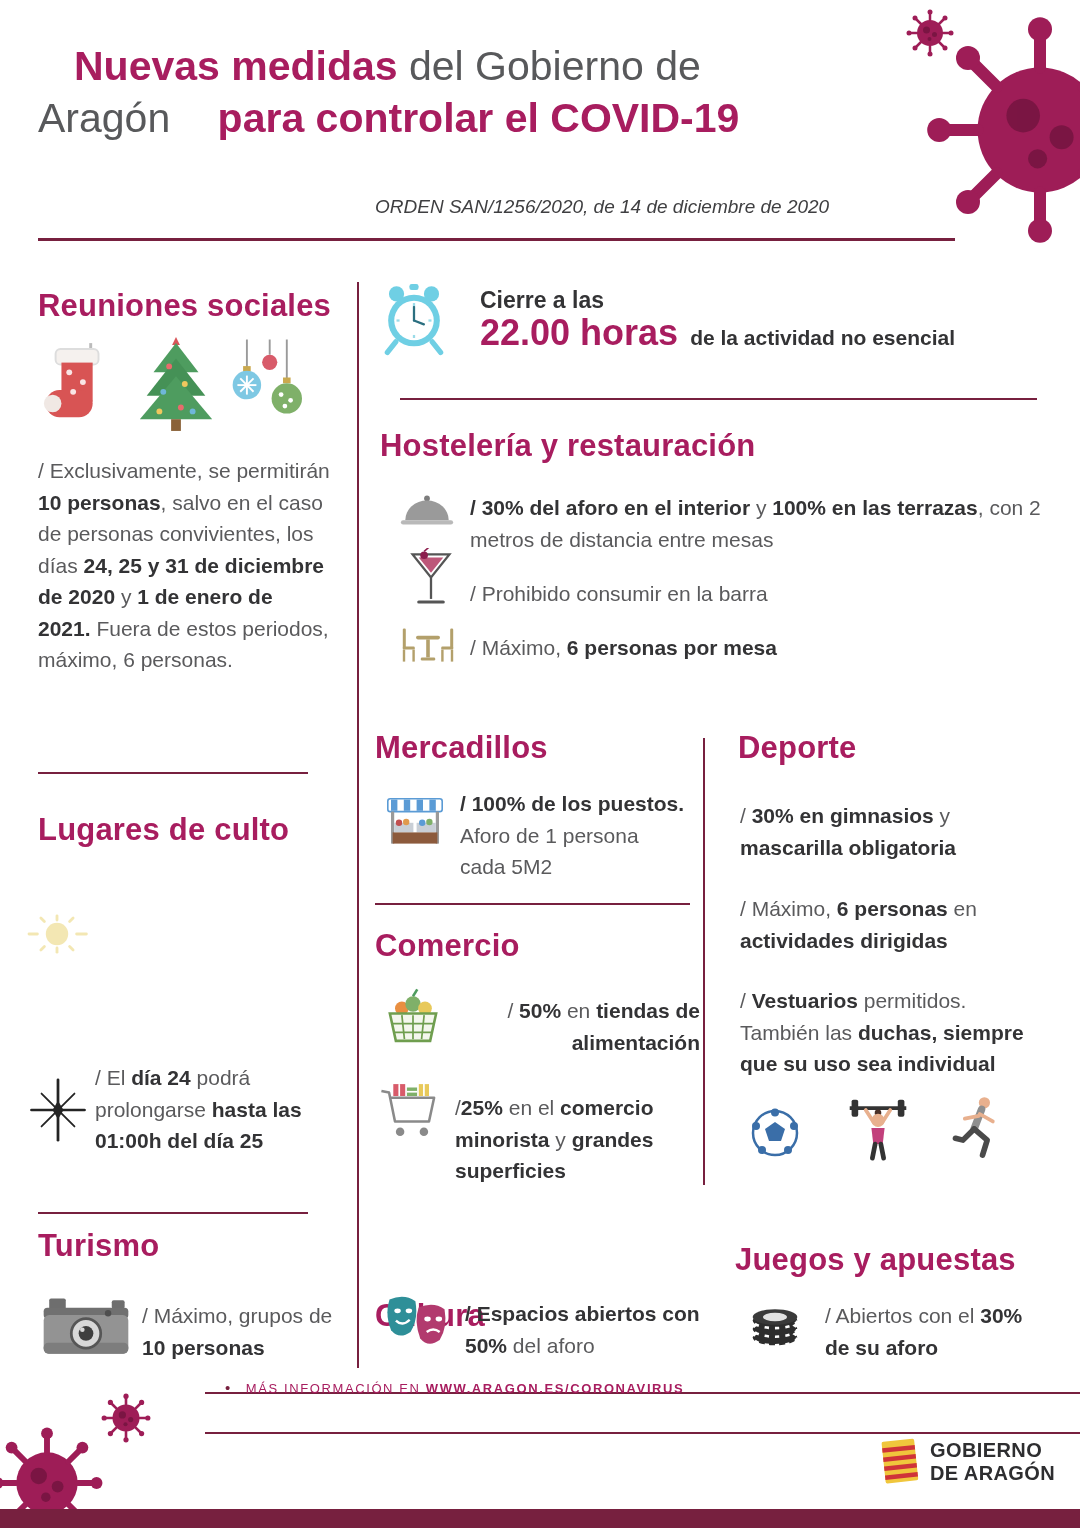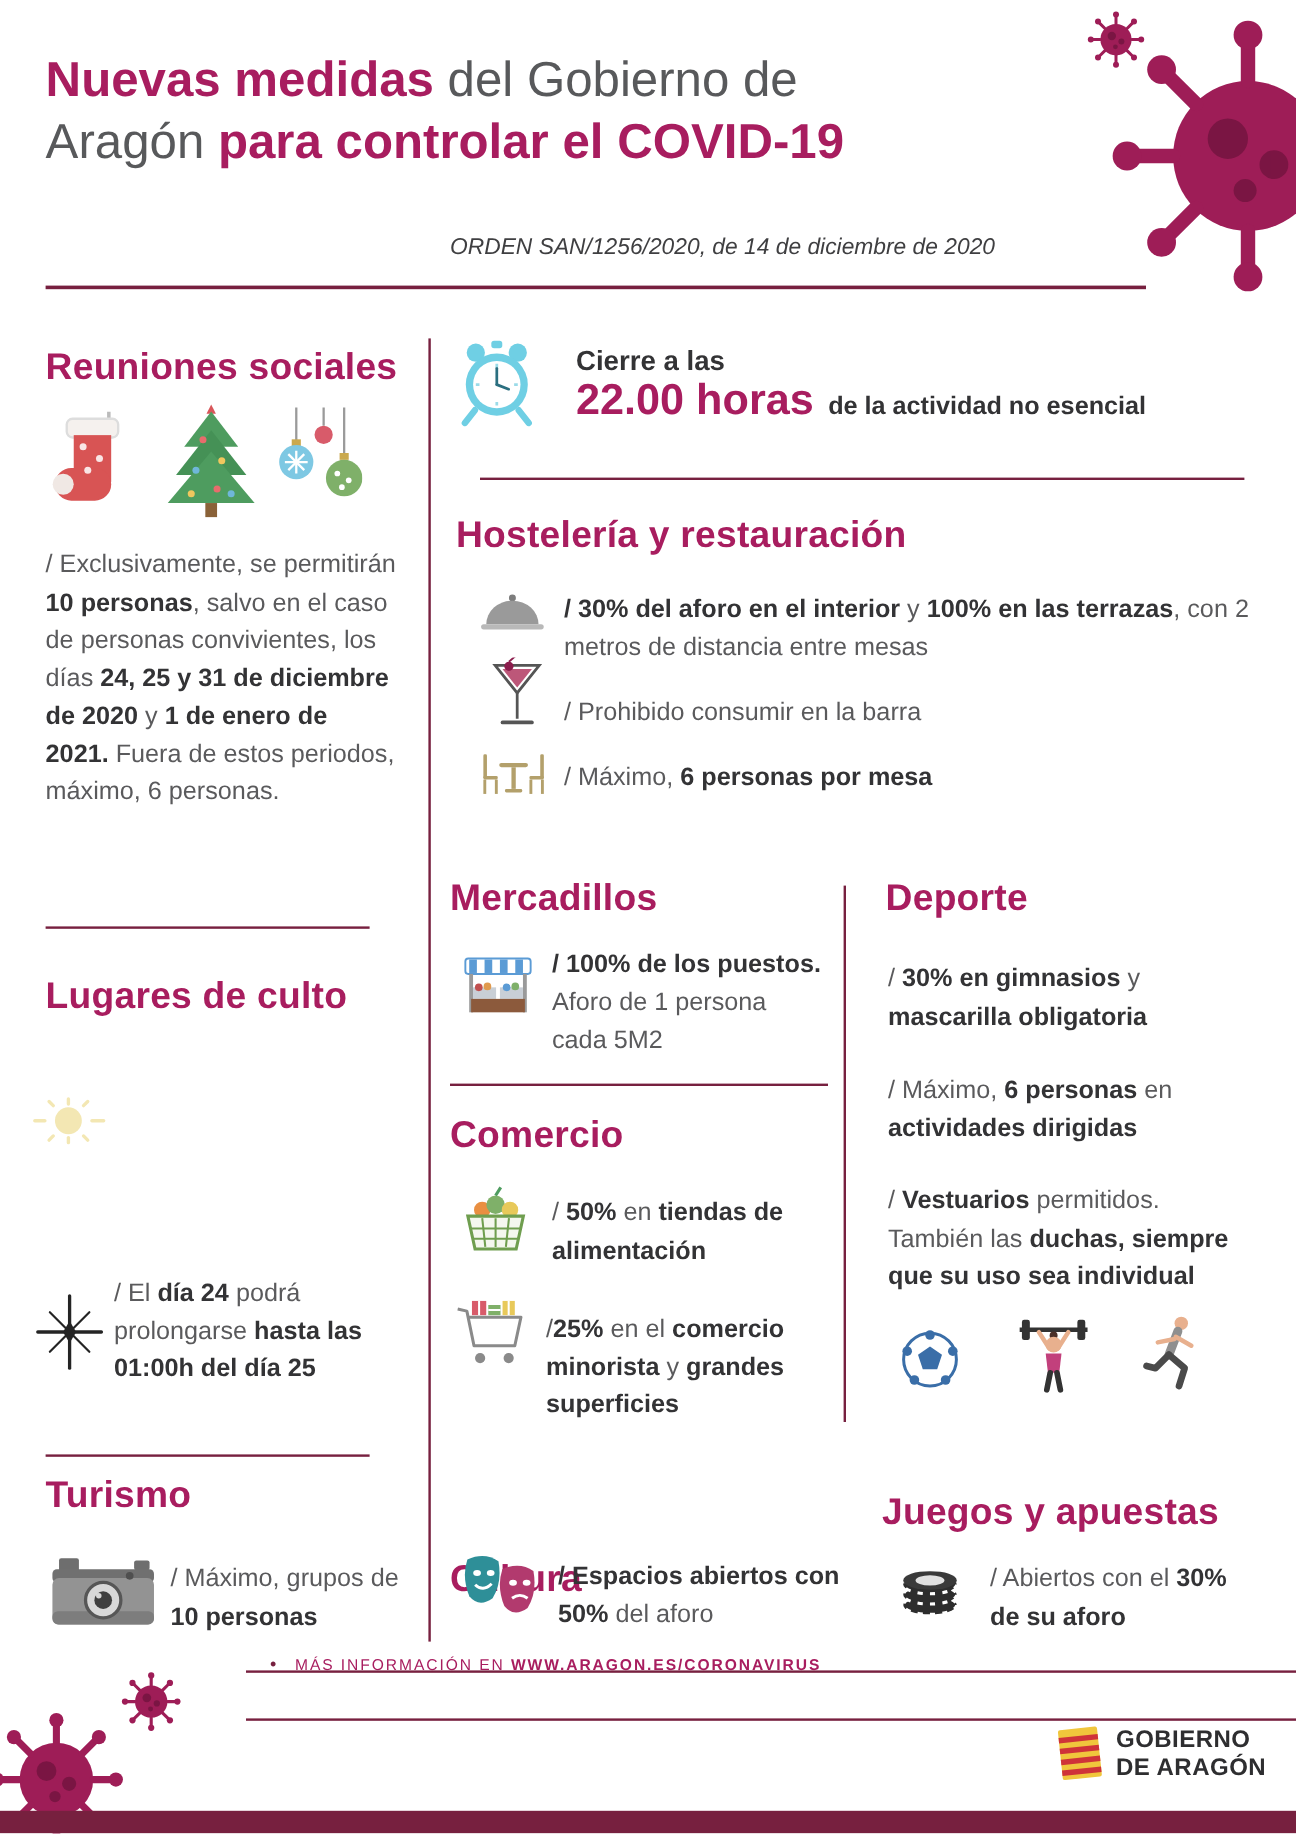--- a/index.html
+++ b/index.html
@@ -9,21 +9,21 @@
     --bold:#333335;
   }
   *{margin:0;padding:0;box-sizing:border-box;}
   html,body{background:#fff;}
   body{font-family:"Liberation Sans","DejaVu Sans",sans-serif;color:var(--body);}
   .page{position:relative;width:1080px;height:1528px;background:#fff;overflow:hidden;}
   .abs{position:absolute;}
   .h2{font-weight:700;font-size:31px;color:var(--accent);letter-spacing:.2px;}
   .body-text{font-size:21px;line-height:1.5;color:var(--body);}
   .seg-b{font-weight:700;color:var(--bold);}
-  .seg-accent{font-weight:700;color:var(--accent);}
+  .seg-accent{font-weight:700;color:var(--accent);margin-left:36px;}
   .seg-plain{font-weight:400;color:#58595b;}
   .seg-sup{vertical-align:super;font-size:.55em;}
   .divider-h{background:var(--maroon);height:2px;}
   .divider-v{background:var(--maroon);width:2px;}
   .title{font-size:41px;line-height:1.28;white-space:pre-wrap;font-weight:700;}
   .nivel{font-size:34px;color:var(--accent);font-weight:400;}
   .orden{font-size:19px;font-style:italic;color:#3f3f41;}
   .closing-intro{font-size:23px;font-weight:700;color:var(--bold);}
   .closing-line{display:flex;align-items:baseline;gap:12px;}
   .closing-time{font-size:36px;font-weight:700;color:var(--accent);}
@@ -281,21 +281,21 @@
     <path d="M35,12 l5,-8" stroke="#4e9c5f" stroke-width="3"></path>
     <path d="M8,32 L62,32 L55,64 L15,64 Z" fill="#f4f7ee" stroke="#6f9e4f" stroke-width="3"></path>
     <g stroke="#6f9e4f" stroke-width="2">
         <line x1="22" y1="34" x2="25" y2="62"></line>
         <line x1="35" y1="34" x2="35" y2="62"></line>
         <line x1="48" y1="34" x2="45" y2="62"></line>
         <line x1="11" y1="44" x2="59" y2="44"></line>
         <line x1="13" y1="54" x2="57" y2="54"></line>
       </g>
   </svg>
-  <div class="abs body-text" style="left:460px;top:995px;width:240px;"><span>/ </span><span class="seg-b">50%</span><span> en </span><span class="seg-b">tiendas de alimentación</span></div>
+  <div class="abs body-text" style="left:460px;top:995px;width:240px;text-align:right;"><span>/ </span><span class="seg-b">50%</span><span> en </span><span class="seg-b">tiendas de alimentación</span></div>
 
   <svg class="abs" viewBox="0 0 80 72" style="left:378px;top:1082px;width:68px;height:62px;">
     <rect x="18" y="2" width="14" height="14" fill="#d85b6a"></rect>
       <line x1="25" y1="2" x2="25" y2="16" stroke="#fff" stroke-width="2"></line>
     <rect x="34" y="6" width="12" height="10" fill="#7fb069"></rect>
       <line x1="34" y1="11" x2="46" y2="11" stroke="#fff" stroke-width="2"></line>
     <rect x="48" y="2" width="12" height="14" fill="#e8c95a"></rect>
       <line x1="54" y1="2" x2="54" y2="16" stroke="#fff" stroke-width="2"></line>
     <polyline points="4,10 13,12 20,46 60,46 66,18 15,18" fill="none" stroke="#8a8a8a" stroke-width="3" stroke-linejoin="round"></polyline>
     <circle cx="26" cy="58" r="5" fill="#8a8a8a"></circle>

